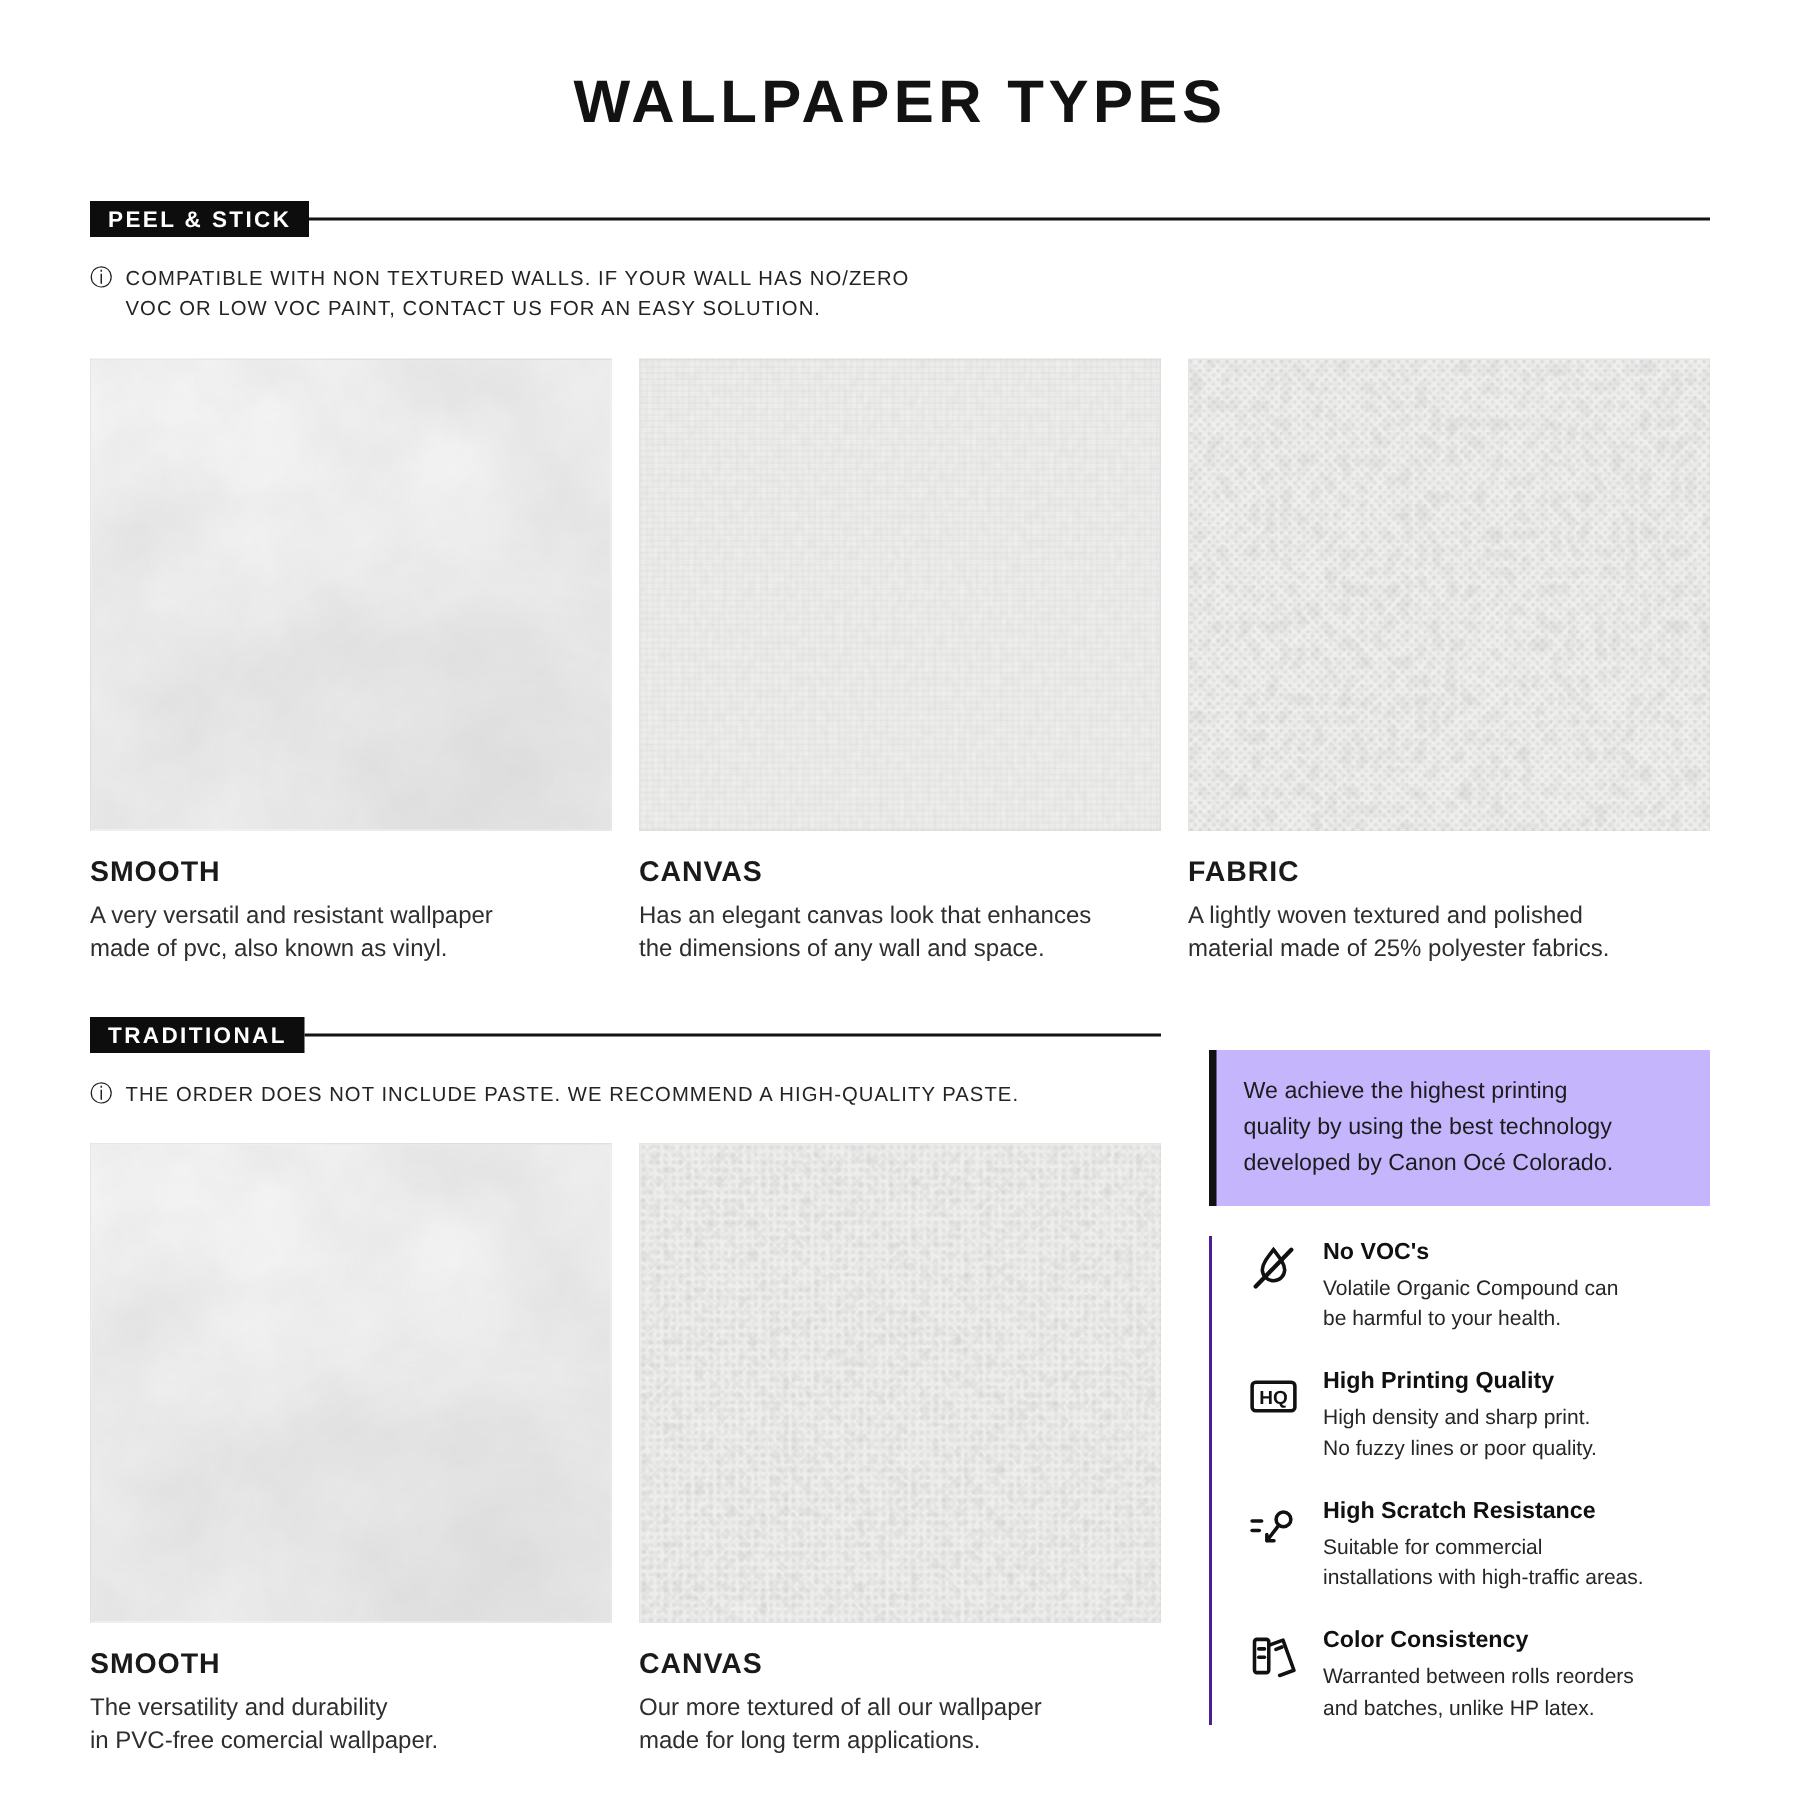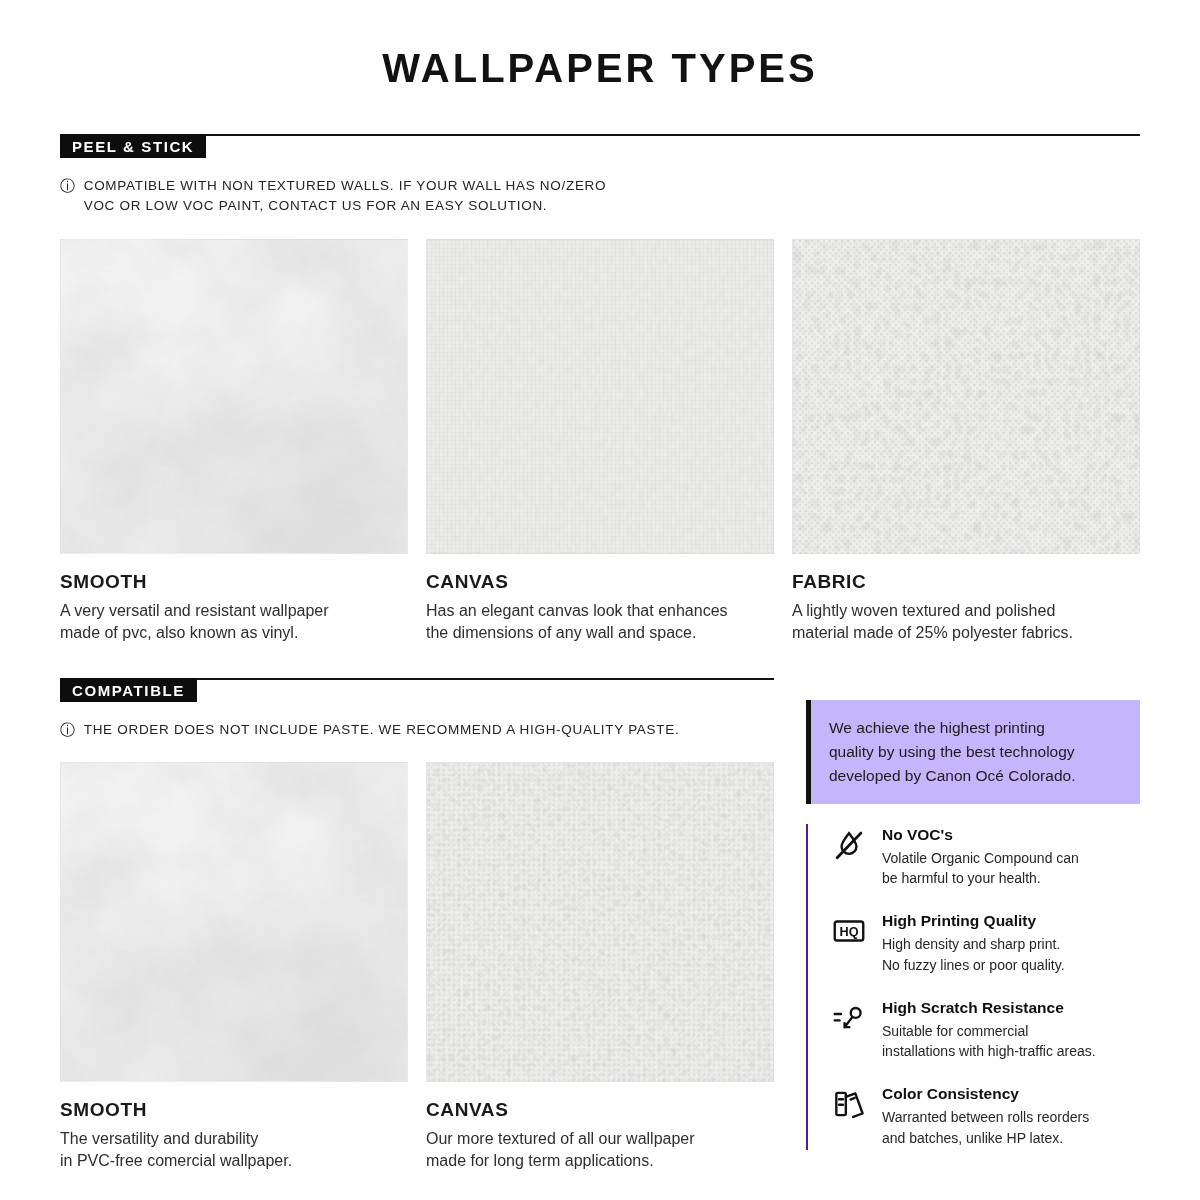--- a/index.html
+++ b/index.html
@@ -11,21 +11,21 @@
   h1.title {
     text-align: center;
     font-size: 40px;
     font-weight: bold;
     letter-spacing: 3px;
     color: #121212;
     line-height: 1.1;
     margin-bottom: 44px;
   }
 
-  .section-head { display: flex; }
+  .section-head { display: flex; align-items: center; }
   .badge {
     background: #0d0d0d;
     color: #ffffff;
     font-weight: bold;
     font-size: 15px;
     letter-spacing: 1.6px;
     padding: 4px 12px 3px;
     white-space: nowrap;
   }
   .rule { flex: 1; height: 2px; background: #131313; }
@@ -204,21 +204,21 @@
         </figcaption>
       </figure>
 
     </div>
   </section>
 
   <div class="bottom">
 
     <section>
       <div class="section-head">
-        <span class="badge">COMPATIBLE</span>
+        <span class="badge">TRADITIONAL</span>
         <span class="rule"></span>
       </div>
       <div class="note">
         <span class="info-icon">ⓘ</span>
         <span class="note-text">THE ORDER DOES NOT INCLUDE PASTE. WE RECOMMEND A HIGH-QUALITY PASTE.</span>
       </div>
 
       <div class="swatch-grid cols2">
 
         <figure class="card">

